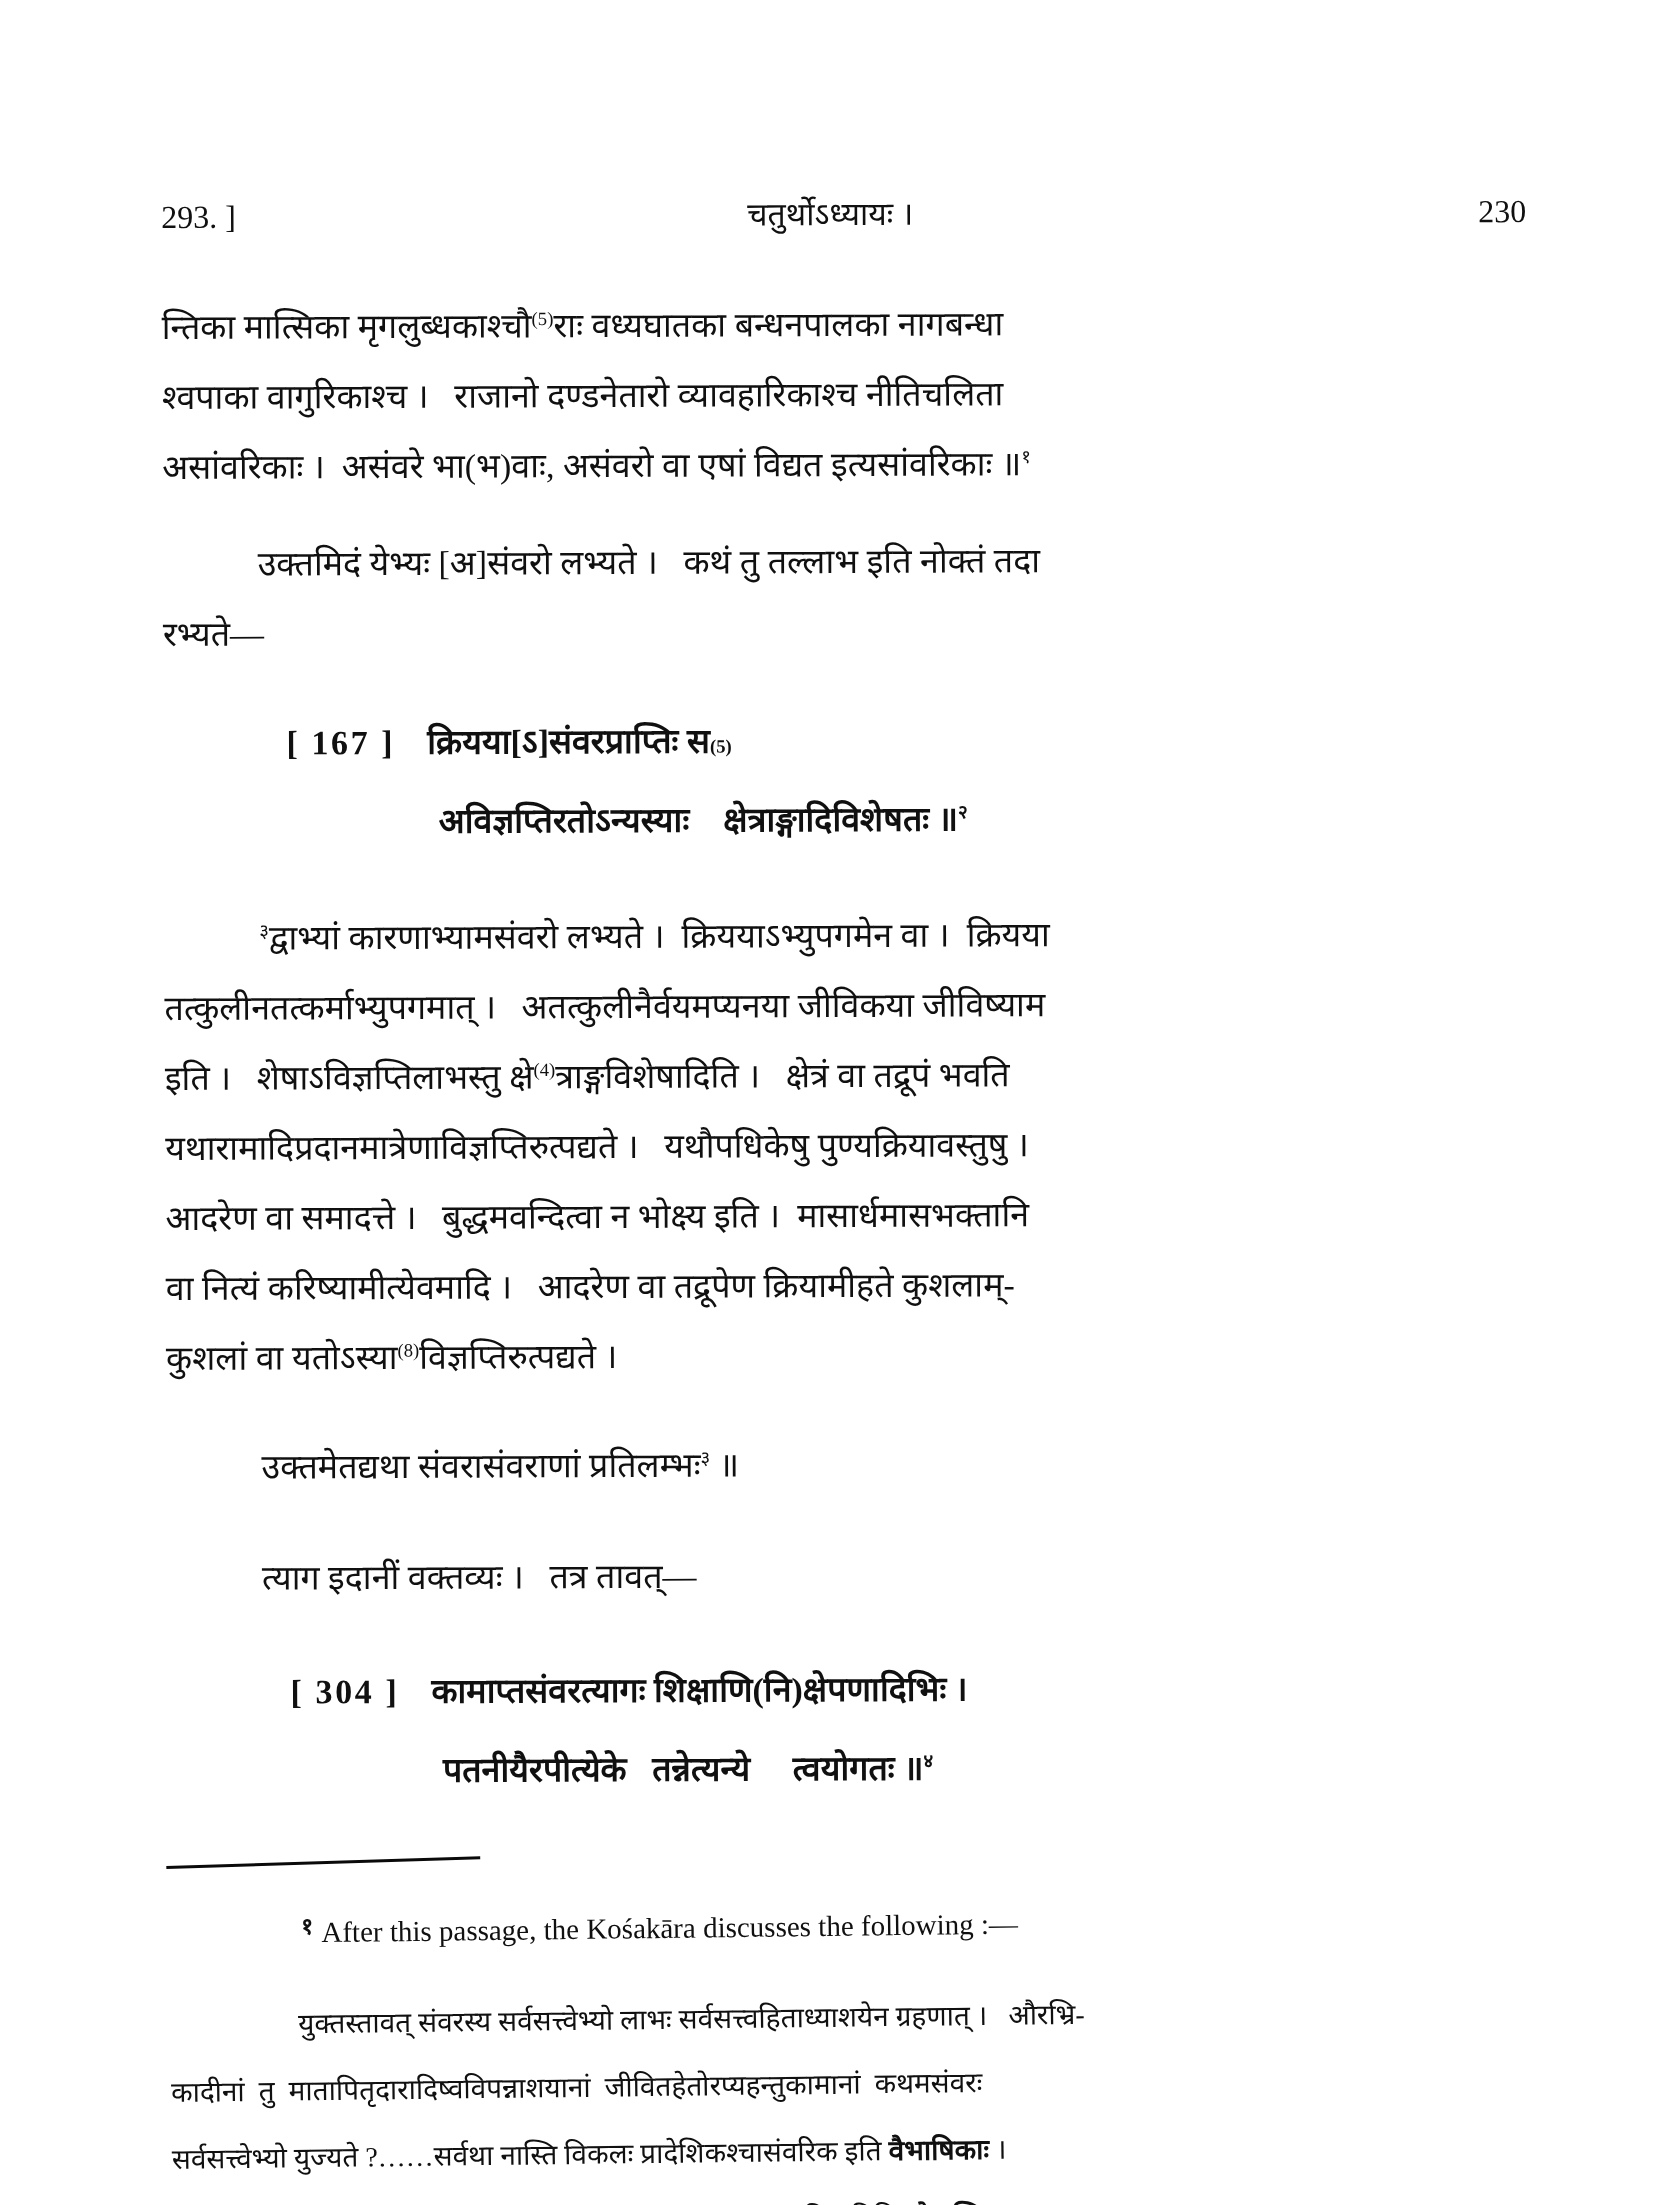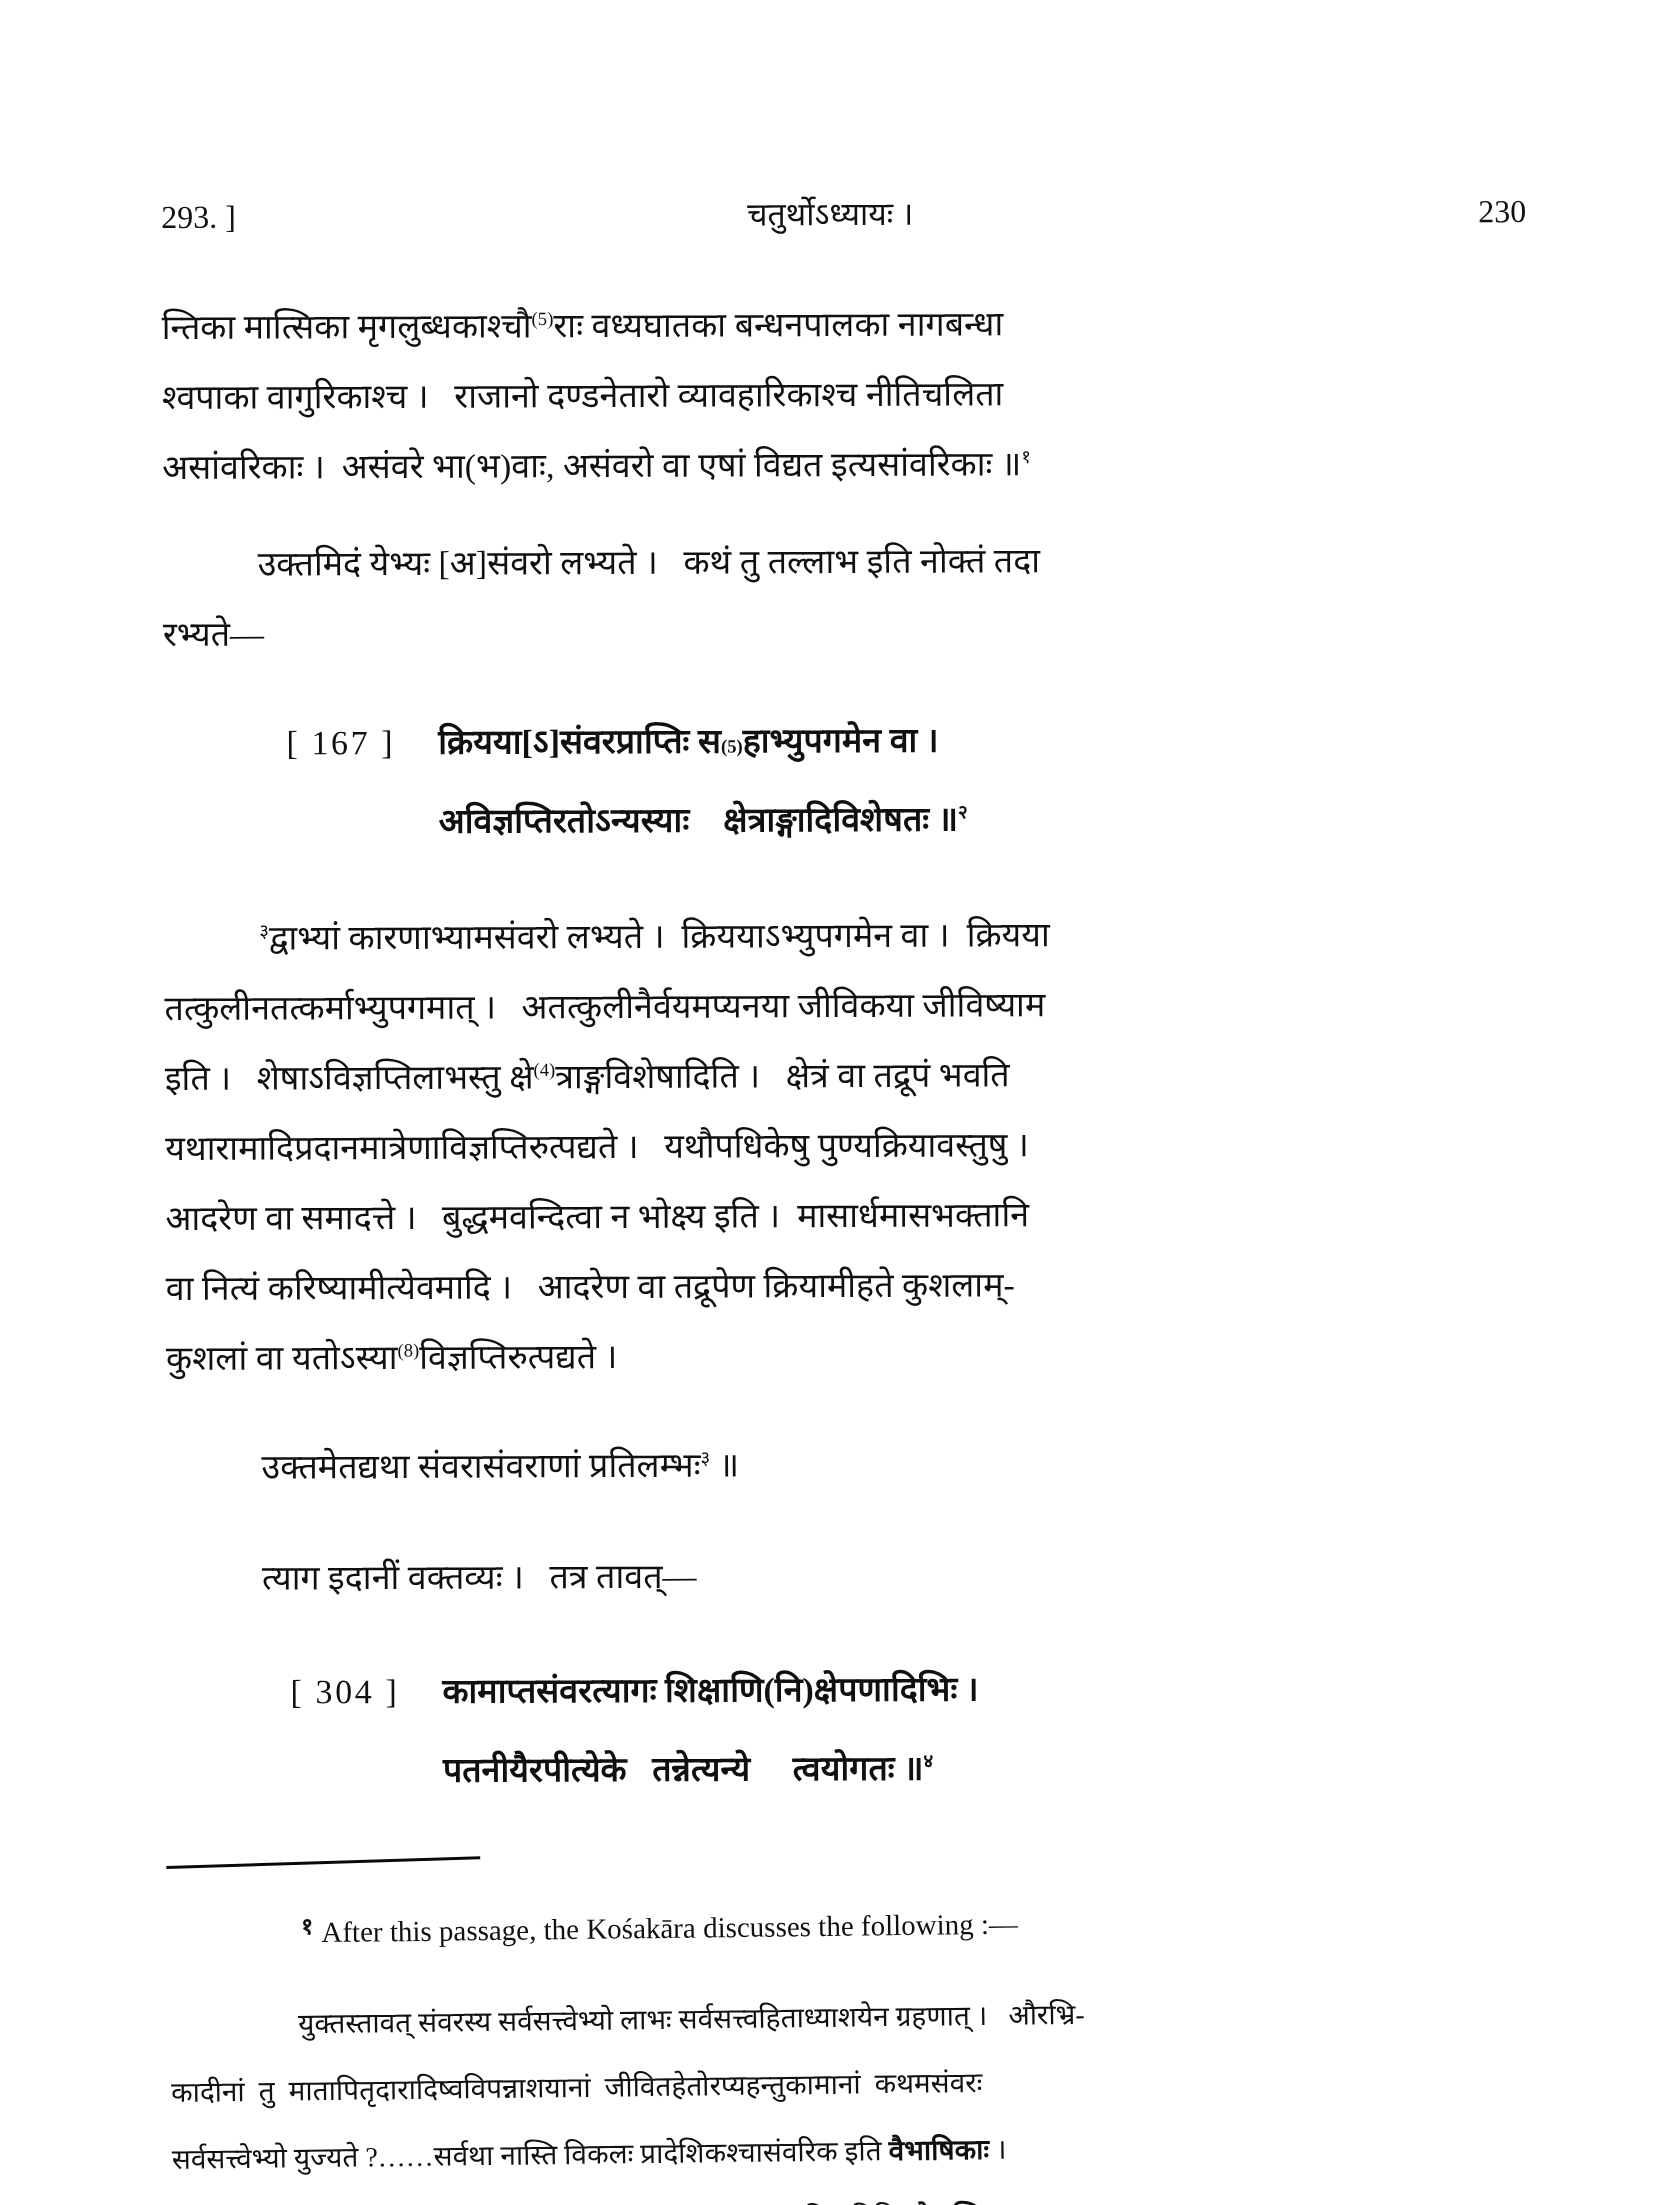--- a/index.html
+++ b/index.html
@@ -20,21 +20,21 @@
   }
   .page-header .ctr{position:absolute;left:50%;transform:translateX(-58%);font-family:Liberation Serif, serif;}
   
   .main{font-size:34px;line-height:70px;}
   .line{display:block;white-space:pre;}
   .ind{margin-left:95px;}
   sup.sup{font-size:55%;vertical-align:super;line-height:0;}
   
   .verse{margin-left:123px;font-weight:700;font-size:34px;line-height:79px;}
   .v1{display:flex;align-items:baseline;white-space:pre;}
-  .vnum{font-weight:400;margin-right:43px;letter-spacing:2.6px;}
+  .vnum{font-weight:700;margin-right:32px;letter-spacing:2.6px;}
   .v2{margin-left:152px;white-space:pre;}
   .mt-para1{margin-top:56px;}
   .mt-para2{margin-top:27px;}
   .mt-verse167{margin-top:34px;}
   .mt-para3{margin-top:42px;}
   .mt-sent1{margin-top:39px;}
   .mt-sent2{margin-top:41px;}
   .mt-verse168{margin-top:39px;}
   
   .footer{margin-top:52px;transform:rotate(-0.45deg);transform-origin:0 0;}
@@ -67,21 +67,21 @@
         <span class="line">श्वपाका वागुरिकाश्च ।   राजानो दण्डनेतारो व्यावहारिकाश्च नीतिचलिता</span>
         <span class="line"><span>असांवरिकाः ।  असंवरे भा(भ)वाः, असंवरो वा एषां विद्यत इत्यसांवरिकाः ॥</span><sup class="sup">१</sup></span>
       </div>
 
       <div class="mt-para2">
         <span class="line ind">उक्तमिदं येभ्यः [अ]संवरो लभ्यते ।   कथं तु तल्लाभ इति नोक्तं तदा</span>
         <span class="line">रभ्यते—</span>
       </div>
 
       <div class="verse mt-verse167">
-        <span class="v1"><span class="vnum">[ 167 ]</span><span>क्रियया[ऽ]संवरप्राप्तिः स</span><sup class="sup">(5)</sup><span>हाभ्युपगमेन वा ।</span></span>
+        <span class="v1"><span class="vnum">[ 167 ]</span><span>क्रियया[ऽ]संवरप्राप्तिः स</span><sup class="sup">(5)</sup></span>
         <span class="v2"><span>अविज्ञप्तिरतोऽन्यस्याः    क्षेत्राङ्गादिविशेषतः ॥</span><sup class="sup">२</sup></span>
       </div>
 
       <div class="mt-para3">
         <span class="line ind"><sup class="sup">३</sup><span>द्वाभ्यां कारणाभ्यामसंवरो लभ्यते ।  क्रिययाऽभ्युपगमेन वा ।  क्रियया</span></span>
         <span class="line">तत्कुलीनतत्कर्माभ्युपगमात् ।   अतत्कुलीनैर्वयमप्यनया जीविकया जीविष्याम</span>
         <span class="line"><span>इति ।   शेषाऽविज्ञप्तिलाभस्तु क्षे</span><sup class="sup">(4)</sup><span>त्राङ्गविशेषादिति ।   क्षेत्रं वा तद्रूपं भवति</span></span>
         <span class="line">यथारामादिप्रदानमात्रेणाविज्ञप्तिरुत्पद्यते ।   यथौपधिकेषु पुण्यक्रियावस्तुषु ।</span>
         <span class="line">आदरेण वा समादत्ते ।   बुद्धमवन्दित्वा न भोक्ष्य इति ।  मासार्धमासभक्तानि</span>
         <span class="line">वा नित्यं करिष्यामीत्येवमादि ।   आदरेण वा तद्रूपेण क्रियामीहते कुशलाम्-</span>

